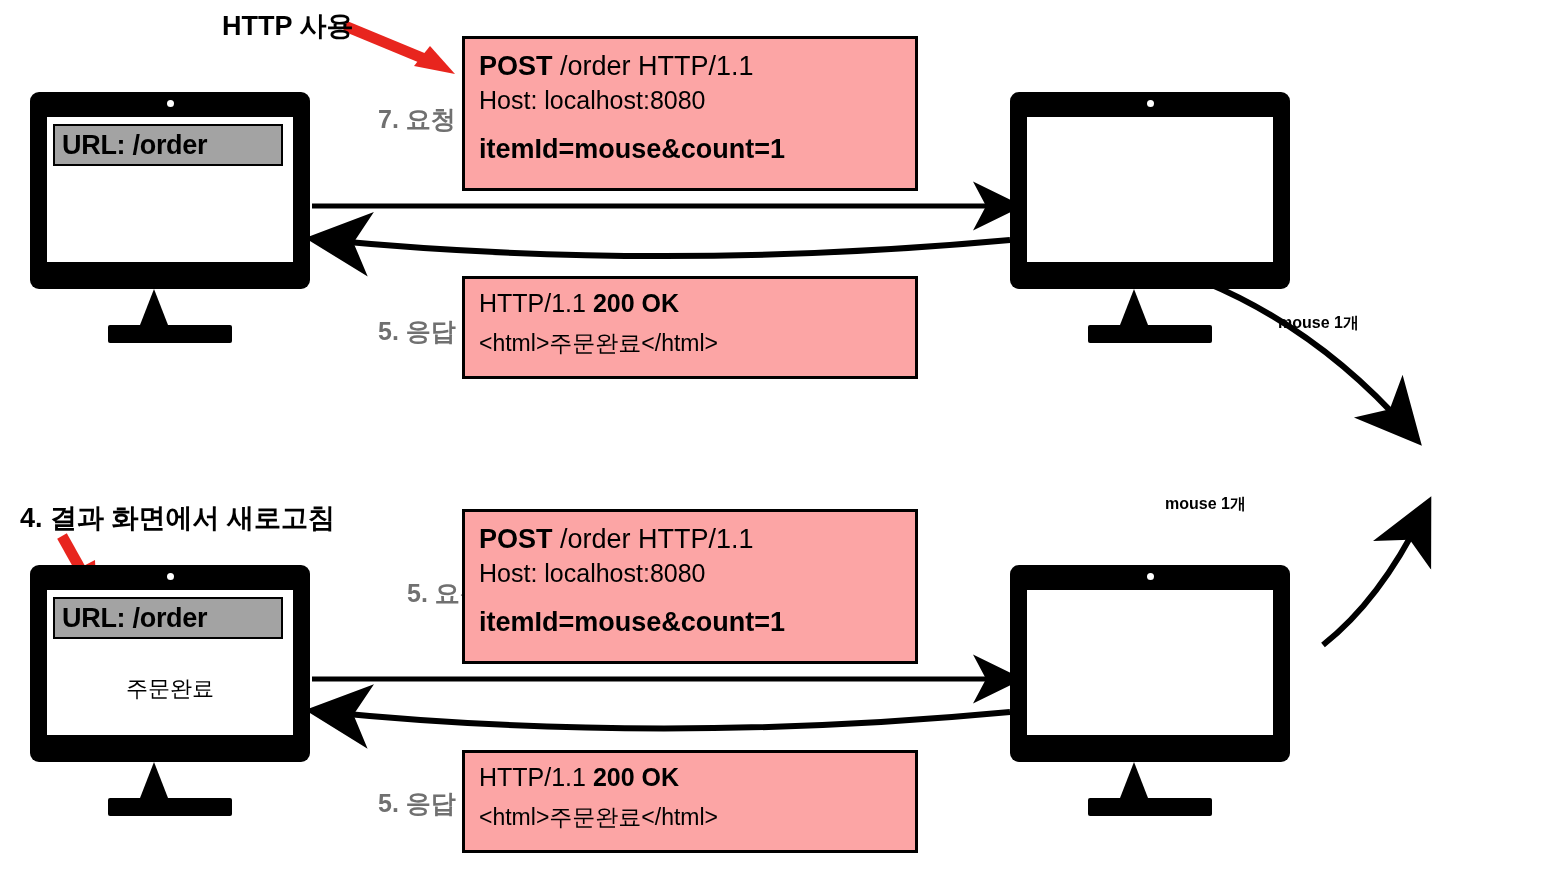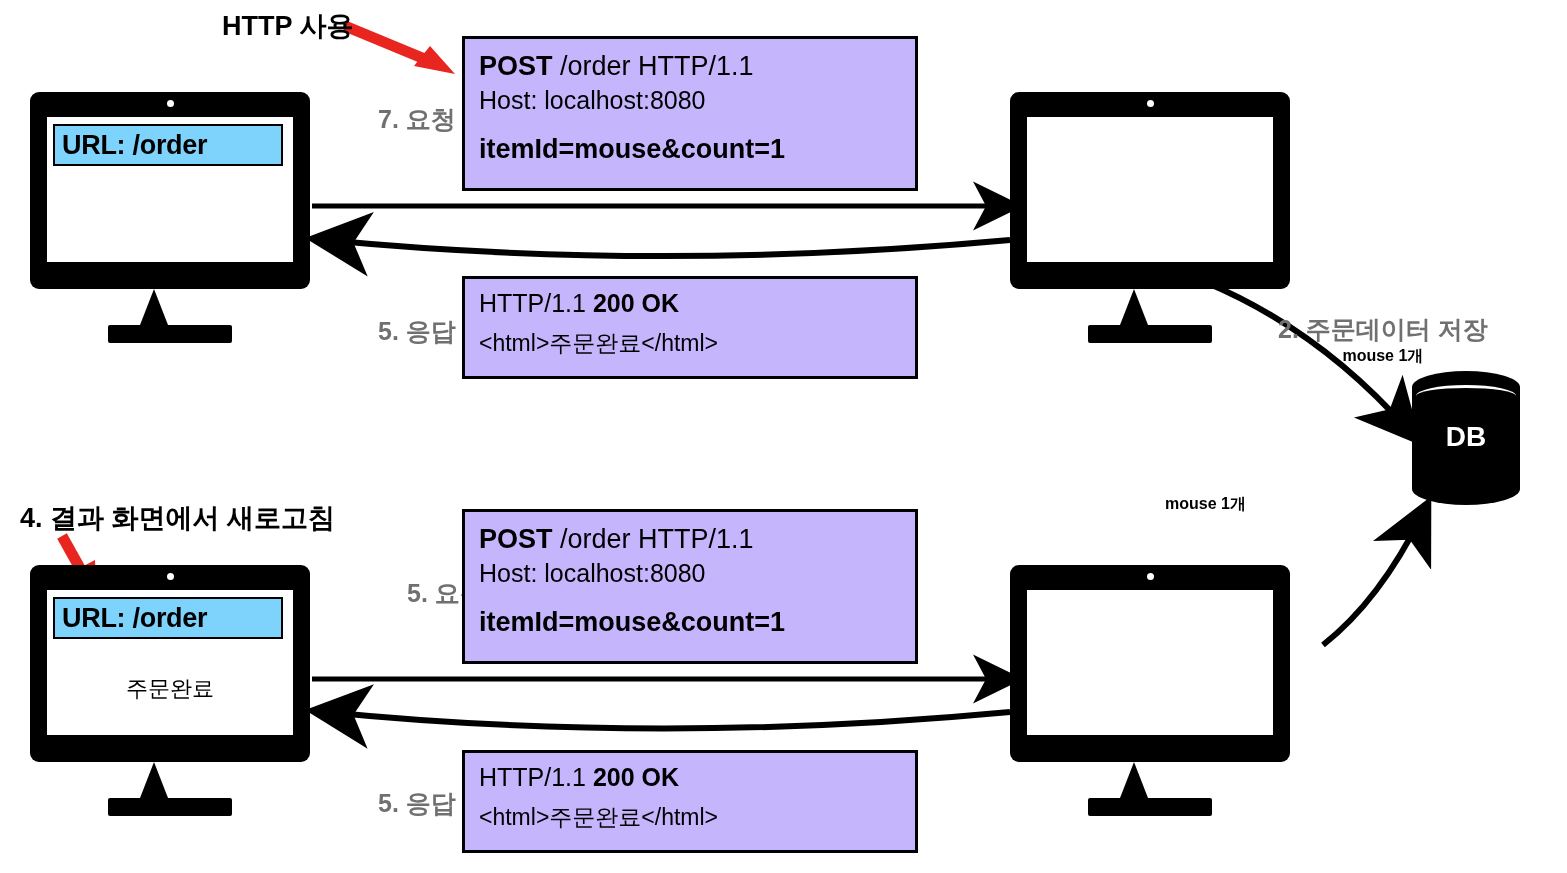--- a/index.html
+++ b/index.html
@@ -48,21 +48,21 @@
     border-right: 16px solid transparent;
   }
   .monitor .base {
     position: absolute;
     background: #000000;
     border-radius: 2px;
   }
   .url-bar {
     position: absolute;
     border: 2.5px solid #000000;
-    background: #7dd3fc;
+    background: #a3a3a3;
     display: flex;
     align-items: center;
     box-sizing: border-box;
   }
   .url-bar span {
     font-weight: bold;
     font-size: 27px;
     color: #000000;
     padding-left: 7px;
     letter-spacing: -0.3px;
@@ -74,21 +74,21 @@
     text-align: center;
     font-size: 22px;
     color: #000000;
     white-space: nowrap;
   }
 
   
   .msgbox {
     position: absolute;
     box-sizing: border-box;
-    background: #c4b5fd;
+    background: #fca5a5;
     border: 3px solid #000000;
     padding: 10px 14px;
     color: #000000;
   }
   .msgbox .ln {
     white-space: nowrap;
     line-height: 1.28;
   }
   .ln.big   { font-size: 27px; }
   .ln.mid   { font-size: 25px; }
@@ -271,31 +271,23 @@
 
   <div class="monitor" style="left:1010px; top:92px; width:280px; height:240px;">
     <div class="bezel" style="height:197px;"></div>
     <div class="cam"></div>
     <div class="screen" style="left:17px; top:25px; width:246px; height:145px;"></div>
     <div class="neck-shape" style="left:110px; top:197px; border-bottom:36px solid #000000; border-left-width:14px; border-right-width:14px;"></div>
     <div class="base" style="left:78px; top:233px; width:124px; height:18px;"></div>
   </div>
 
   <div class="db-label" style="left:1278px; top:313px;">
-    <span class="l1">2. 주문데이터 저장</span>
     <span class="l2">mouse 1개</span>
   </div>
 
-  <div class="db" style="left:1412px; top:371px; width:108px; height:134px;">
-    <div class="top-ellipse"></div>
-    <div class="body"></div>
-    <div class="bottom-ellipse"></div>
-    <div class="rim"></div>
-    <div class="db-text">DB</div>
-  </div>
 
   <div class="db-label" style="left:1165px; top:494px;">
     <span class="l2">mouse 1개</span>
   </div>
 
   <div class="callout" style="left:20px; top:500px;">4. 결과 화면에서 새로고침</div>
 
   <div class="monitor" style="left:30px; top:565px; width:280px; height:240px;">
     <div class="bezel" style="height:197px;"></div>
     <div class="cam"></div>

